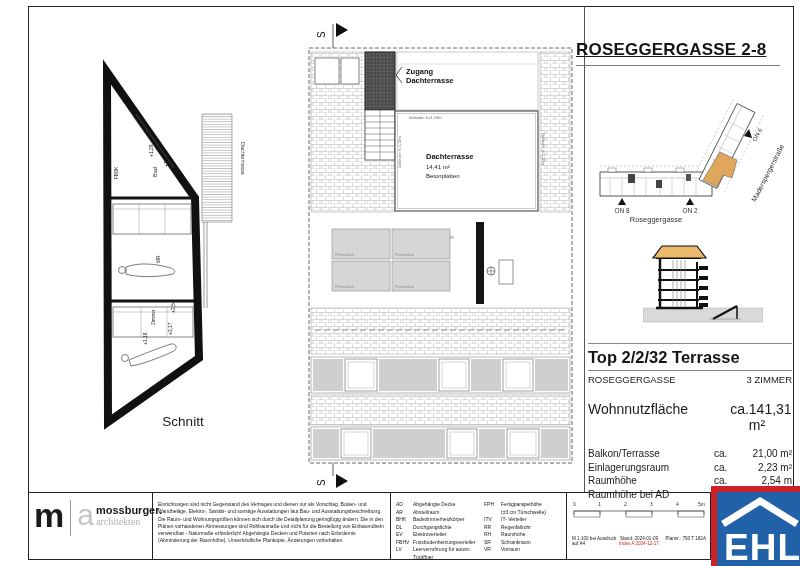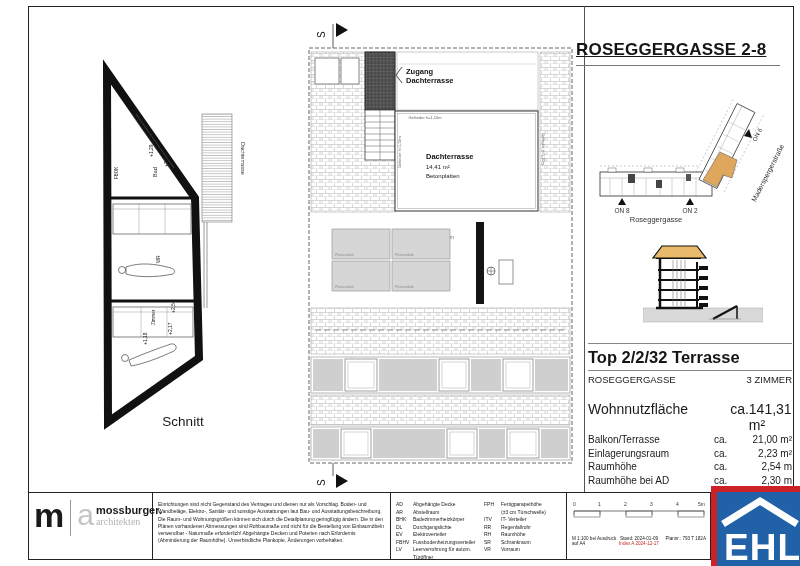--- a/index.html
+++ b/index.html
@@ -17,21 +17,21 @@
   .rc-rule { border:none; border-top:1px solid #777; margin-top:5px; }
   .siteplan { position:absolute; left:598px; top:96px; }
   .minisection { position:absolute; left:643px; top:240px; }
 
   .infoblock { position:absolute; left:588px; top:343px; width:204px; }
   .ib-rule-top { border:none; border-top:1px solid #888; margin-bottom:4px; }
   .ib-title { font-size:16.5px; font-weight:bold; color:#151515; }
   .ib-rule { border:none; border-top:1px solid #888; margin-top:3px; margin-bottom:3px; }
   .ib-row { display:flex; justify-content:space-between; font-size:9.5px; }
   .ib-area { display:flex; justify-content:space-between; font-size:14px; margin-top:16px;gap:42px; }
-  .ib-details { }
+  .ib-details { margin-top:14px; }
   .ib-detail { display:flex; justify-content:space-between; font-size:10px; line-height:13.5px; }
   .valgrp { width:78px; display:flex; justify-content:space-between; }
   .ib-note { font-size:5.5px; color:#888; text-align:right; margin-top:1px; }
 
   
   .schnitt { position:absolute; left:55px; top:58px; }
   .roofplan { position:absolute; left:303px; top:8px; }
 
   
   .footer-line { position:absolute; left:28px; top:492px; width:766px; border-top:1px solid #222; }

